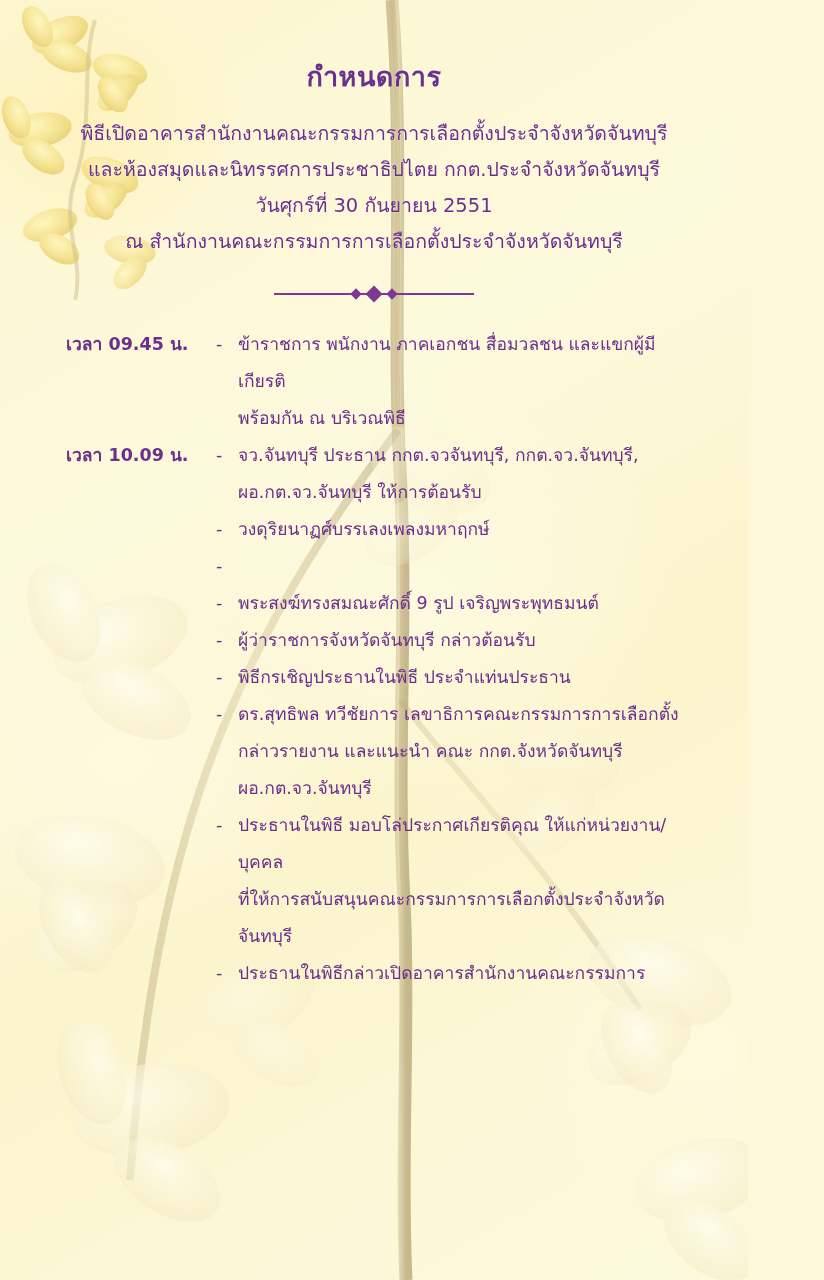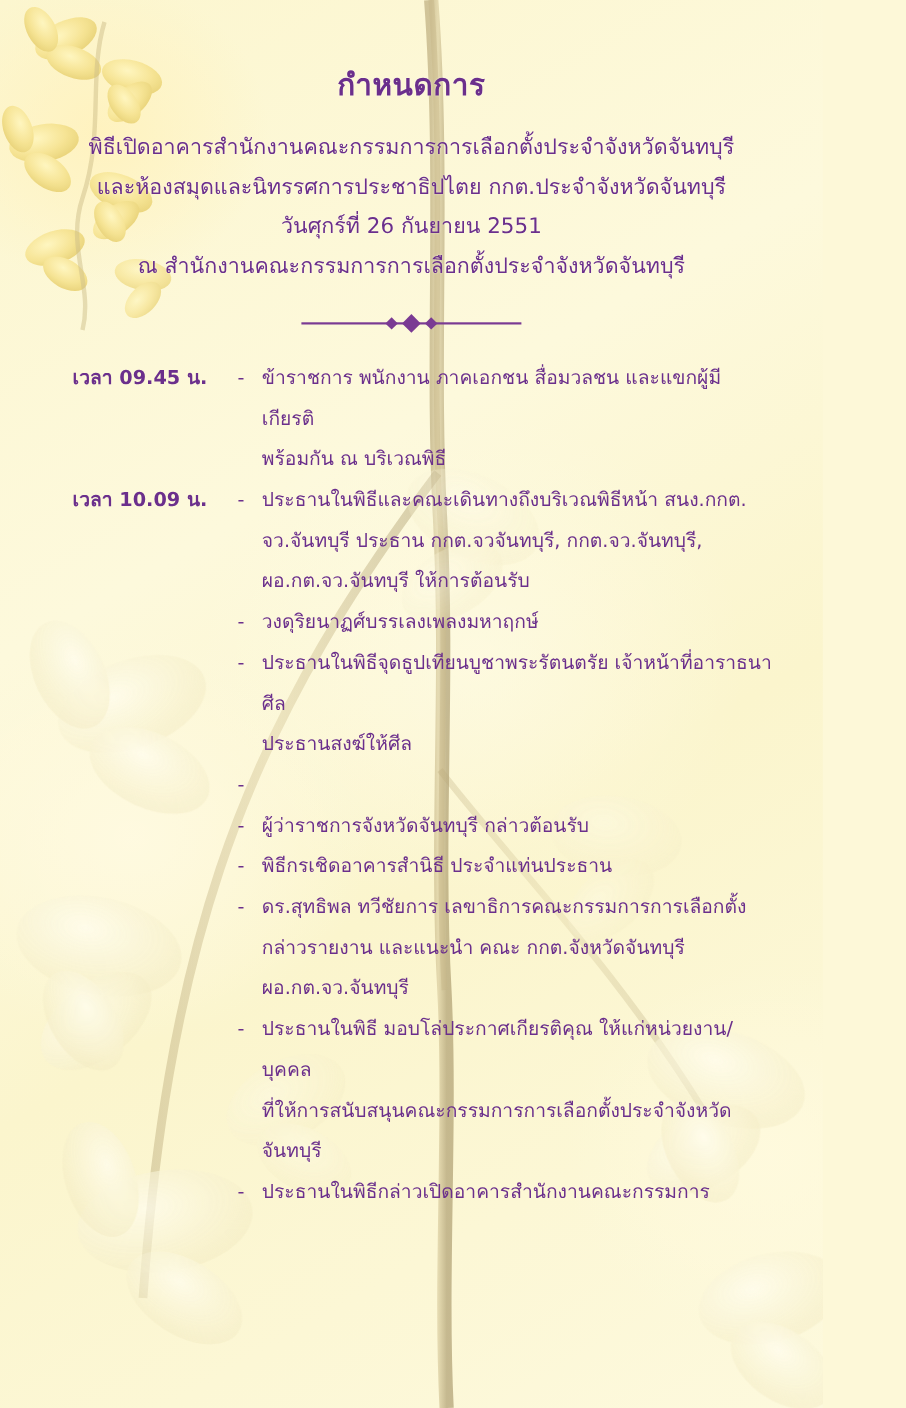--- a/index.html
+++ b/index.html
@@ -215,21 +215,21 @@
     </svg>
   </div>
 
   <div class="content">
 
     <h1 class="doc-title">กำหนดการ</h1>
 
     <div class="subtitle-block">
       <div class="subtitle-line">พิธีเปิดอาคารสำนักงานคณะกรรมการการเลือกตั้งประจำจังหวัดจันทบุรี</div>
       <div class="subtitle-line">และห้องสมุดและนิทรรศการประชาธิปไตย กกต.ประจำจังหวัดจันทบุรี</div>
-      <div class="subtitle-line">วันศุกร์ที่ 26 กันยายน 2551</div>
+      <div class="subtitle-line">วันศุกร์ที่ 30 กันยายน 2551</div>
       <div class="subtitle-line">ณ สำนักงานคณะกรรมการการเลือกตั้งประจำจังหวัดจันทบุรี</div>
     </div>
 
     <div class="divider">
       <span class="rule"></span>
       <span class="gem small-l"></span>
       <span class="gem"></span>
       <span class="gem small-r"></span>
     </div>
 
@@ -241,62 +241,60 @@
         <div class="entry-text">
           <span class="line">ข้าราชการ พนักงาน ภาคเอกชน สื่อมวลชน และแขกผู้มีเกียรติ</span>
           <span class="line">พร้อมกัน ณ บริเวณพิธี</span>
         </div>
       </div>
 
       <div class="entry">
         <div class="entry-time">เวลา 10.09 น.</div>
         <div class="entry-dash">-</div>
         <div class="entry-text">
-          <span class="line">ประธานในพิธีและคณะเดินทางถึงบริเวณพิธีหน้า สนง.กกต.</span>
           <span class="line">จว.จันทบุรี  ประธาน กกต.จวจันทบุรี, กกต.จว.จันทบุรี,</span>
           <span class="line">ผอ.กต.จว.จันทบุรี ให้การต้อนรับ</span>
         </div>
       </div>
 
       <div class="entry">
         <div class="entry-time empty"></div>
         <div class="entry-dash">-</div>
         <div class="entry-text">
           <span class="line">วงดุริยนาฏศ์บรรเลงเพลงมหาฤกษ์</span>
         </div>
       </div>
 
       <div class="entry">
         <div class="entry-time empty"></div>
         <div class="entry-dash">-</div>
-        <div class="entry-text">
-          <span class="line">ประธานในพิธีจุดธูปเทียนบูชาพระรัตนตรัย เจ้าหน้าที่อาราธนาศีล</span>
-          <span class="line">ประธานสงฆ์ให้ศีล</span>
-        </div>
-      </div>
-
-      <div class="entry">
-        <div class="entry-time empty"></div>
-        <div class="entry-dash">-</div>
+      </div>
+
+      <div class="entry">
+        <div class="entry-time empty"></div>
+        <div class="entry-dash">-</div>
+        <div class="entry-text">
+          <span class="line">พระสงฆ์ทรงสมณะศักดิ์ 9 รูป เจริญพระพุทธมนต์</span>
+        </div>
       </div>
 
       <div class="entry">
         <div class="entry-time empty"></div>
         <div class="entry-dash">-</div>
         <div class="entry-text">
           <span class="line">ผู้ว่าราชการจังหวัดจันทบุรี  กล่าวต้อนรับ</span>
         </div>
       </div>
 
 
       <div class="entry">
         <div class="entry-time empty"></div>
         <div class="entry-dash">-</div>
         <div class="entry-text">
-          <span class="line">พิธีกรเชิดอาคารสำนิธี ประจำแท่นประธาน</span>
+          <span class="line">พิธีกรเชิญประธานในพิธี ประจำแท่นประธาน</span>
         </div>
       </div>
 
       <div class="entry">
         <div class="entry-time empty"></div>
         <div class="entry-dash">-</div>
         <div class="entry-text">
           <span class="line">ดร.สุทธิพล ทวีชัยการ เลขาธิการคณะกรรมการการเลือกตั้ง</span>
           <span class="line">กล่าวรายงาน  และแนะนำ คณะ กกต.จังหวัดจันทบุรี</span>
           <span class="line">ผอ.กต.จว.จันทบุรี</span>

